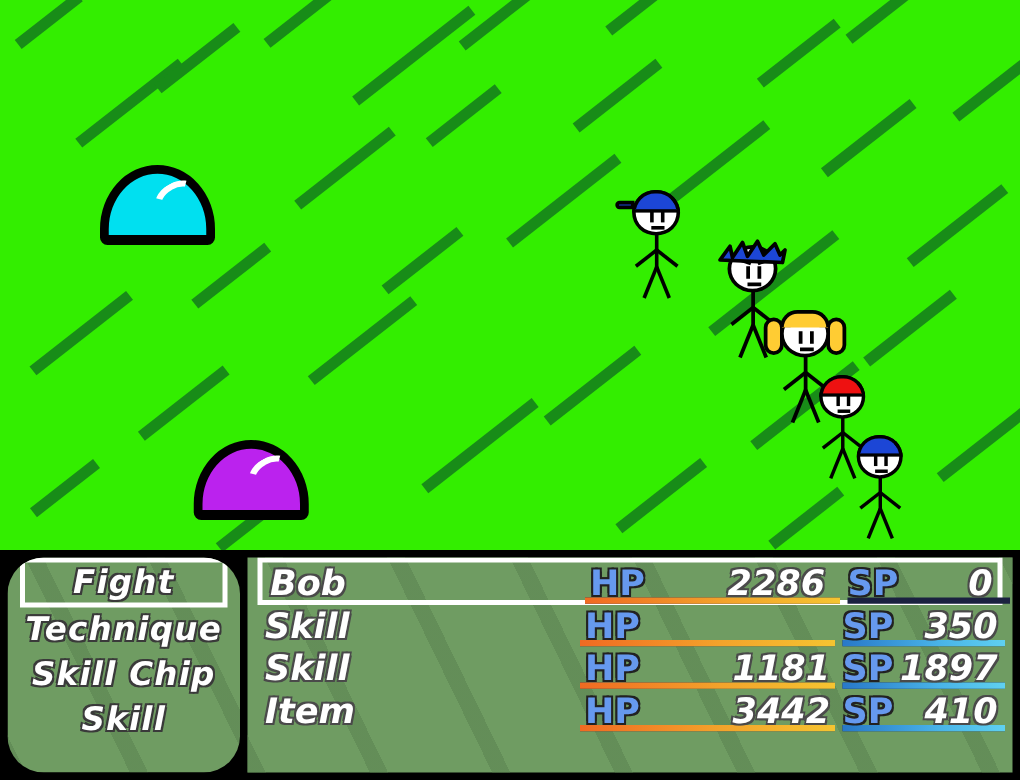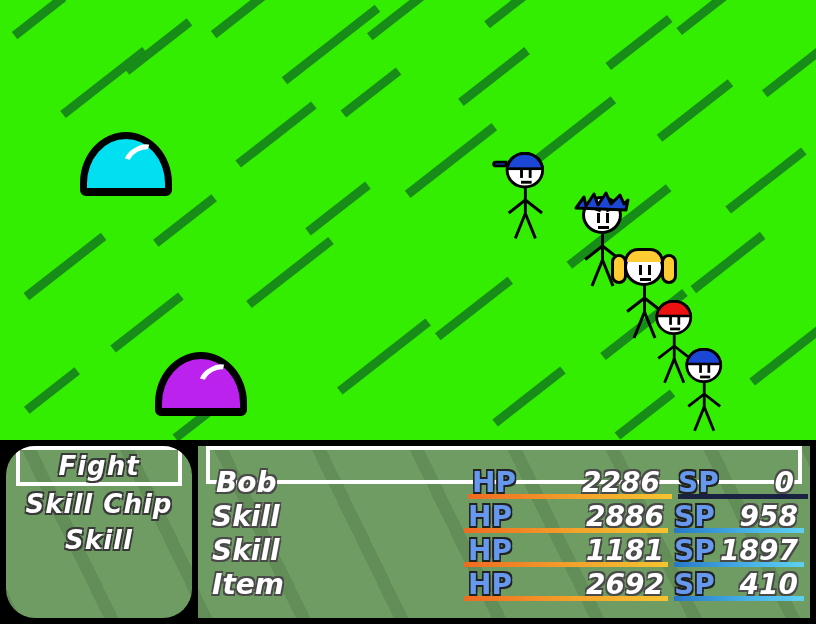--- a/index.html
+++ b/index.html
@@ -230,21 +230,21 @@
     height: 34px;
     margin: 0 8px;
     box-sizing: border-box;
   }
   .stat-row.selected {
     border: 4px solid #ffffff;
     height: 38px;
   }
   .rowtext {
     position: absolute;
-    left: 0; right: 0; top: 0; bottom: 0; margin-top: 16px;
+    left: 0; right: 0; top: 0; bottom: 0;
   }
   .toon-name {
     position: absolute;
     left: 6px;
     top: 0;
     font-style: italic;
     font-weight: bold;
     font-size: 28px;
     line-height: 34px;
     color: #ffffff;
@@ -425,20 +425,21 @@
           <div class="cap" style="background: rgb(28, 70, 214);"></div>
         </div>
       </div>
   </div>
 
   <div id="hud">
 
     <div class="panel" id="menu-panel">
       <div id="menu-list">
           <div class="menu-item selected"><span>Fight</span></div>
+          <div class="menu-item"><span>Technique</span></div>
           <div class="menu-item"><span>Skill Chip</span></div>
           <div class="menu-item"><span>Skill</span></div>
         </div>
     </div>
 
     <div class="panel" id="stats-panel">
       <div id="stats-list">
           <div class="stat-row selected">
             <div class="rowtext">
               <div class="toon-name">Bob</div>
@@ -454,26 +455,25 @@
               <div class="gauge-value" style="right: 4px;">0</div>
             </div>
           </div>
           <div class="stat-row">
             <div class="rowtext">
               <div class="toon-name">Skill</div>
               <div class="gauge-label" style="left: 262px;">HP</div>
               <div class="gauge-track hp" style="left: 258px; width: 204px; top: 28px;">
                 <div class="gauge-fill hp" style="width: 100%;"></div>
               </div>
-              <div class="gauge-value" style="right: 138px;">2886</div>
               <div class="gauge-label" style="left: 468px;">SP</div>
               <div class="gauge-track sp" style="left: 468px; width: 130px; top: 28px;">
                 <div class="gauge-fill sp" style="width: 100%;"></div>
               </div>
-              <div class="gauge-value" style="right: 4px;">958</div>
+              <div class="gauge-value" style="right: 4px;">350</div>
             </div>
           </div>
           <div class="stat-row">
             <div class="rowtext">
               <div class="toon-name">Skill</div>
               <div class="gauge-label" style="left: 262px;">HP</div>
               <div class="gauge-track hp" style="left: 258px; width: 204px; top: 28px;">
                 <div class="gauge-fill hp" style="width: 100%;"></div>
               </div>
               <div class="gauge-value" style="right: 138px;">1181</div>
@@ -484,21 +484,21 @@
               <div class="gauge-value" style="right: 4px;">1897</div>
             </div>
           </div>
           <div class="stat-row">
             <div class="rowtext">
               <div class="toon-name">Item</div>
               <div class="gauge-label" style="left: 262px;">HP</div>
               <div class="gauge-track hp" style="left: 258px; width: 204px; top: 28px;">
                 <div class="gauge-fill hp" style="width: 100%;"></div>
               </div>
-              <div class="gauge-value" style="right: 138px;">2692</div>
+              <div class="gauge-value" style="right: 138px;">3442</div>
               <div class="gauge-label" style="left: 468px;">SP</div>
               <div class="gauge-track sp" style="left: 468px; width: 130px; top: 28px;">
                 <div class="gauge-fill sp" style="width: 100%;"></div>
               </div>
               <div class="gauge-value" style="right: 4px;">410</div>
             </div>
           </div>
         </div>
     </div>
 

